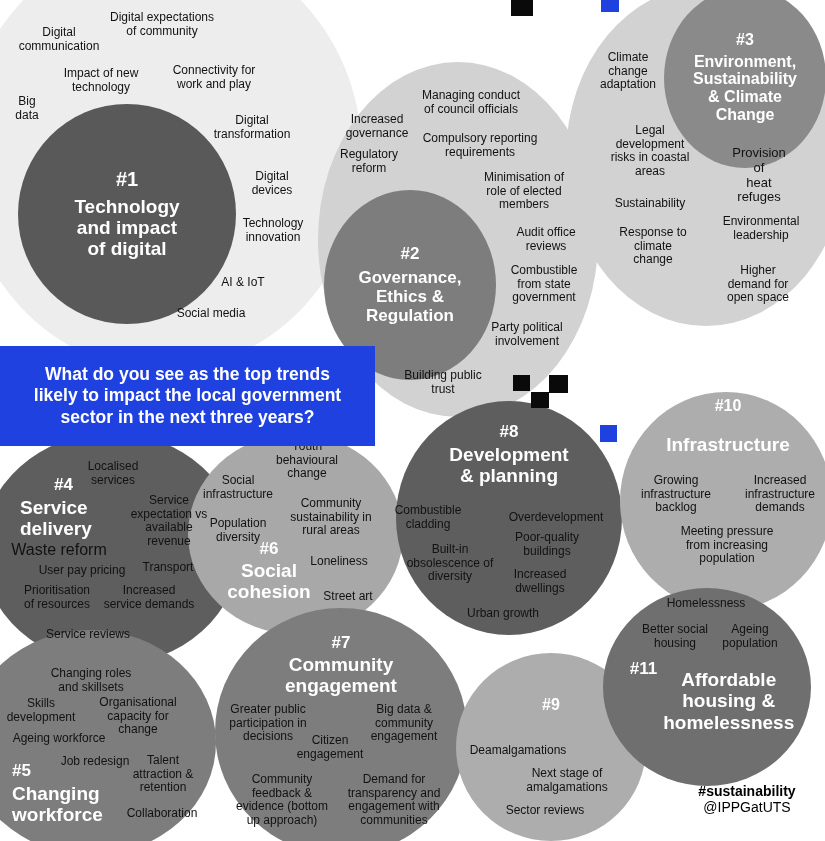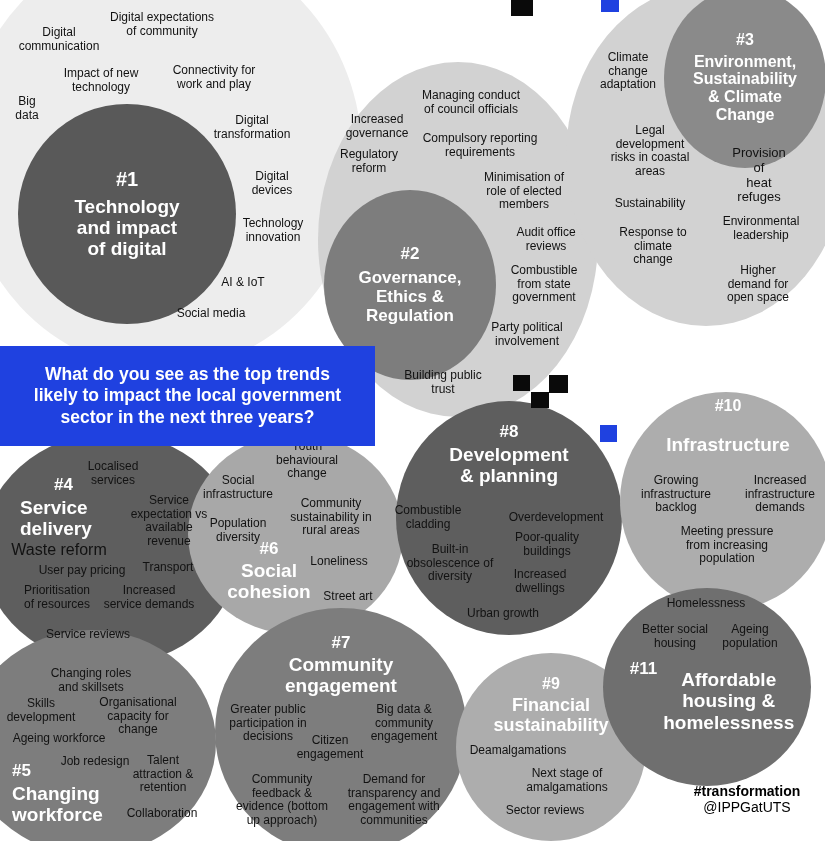--- a/index.html
+++ b/index.html
@@ -163,22 +163,20 @@
   </div>
 
   <div class="core" style="left:414px;top:412px;width:190px;height:86px;background:transparent;">
     <span class="num" style="font-size:17px;margin-bottom:3px;">#8</span>
     <span class="ttl" style="font-size:19px;white-space:pre-line;">Development
 &amp; planning</span>
   </div>
 
   <div class="core" style="left:466px;top:666px;width:170px;height:80px;background:transparent;">
     <span class="num" style="font-size:16px;margin-bottom:2px;">#9</span>
-    <span class="ttl" style="font-size:18px;white-space:pre-line;">Financial
-sustainability</span>
   </div>
 
   <div class="core" style="left:640px;top:396px;width:176px;height:62px;background:transparent;">
     <span class="num" style="font-size:16px;margin-bottom:19px;">#10</span>
     <span class="ttl" style="font-size:19px;white-space:pre-line;">Infrastructure</span>
   </div>
 
   <div class="core inline-num" style="left:612px;top:654px;width:200px;height:94px;background:transparent;">
     <span class="num" style="font-size:17px;align-self:flex-start;margin-top:6px;">#11</span>
     <span class="ttl" style="font-size:19px;white-space:pre-line;">Affordable
@@ -346,17 +344,17 @@
 
   <div class="deco-sq" style="left:600px;top:425px;width:17px;height:17px;background:#1f41e0;"></div>
 
   <div id="question-banner" style="left:0px;top:326px;width:375px;height:100px;font-size:17.5px;margin-top:20px;">
     <span>What do you see as the top trends
 likely to impact the local government
 sector in the next three years?</span>
   </div>
 
   <div id="hashtag-block" style="left:672px;top:783px;width:150px;font-size:14px;">
-    <div class="tag">#transformation</div>
+    <div class="tag">#sustainability</div>
     <div class="handle">@IPPGatUTS</div>
   </div>
 
 </div>
 
 </body></html>

